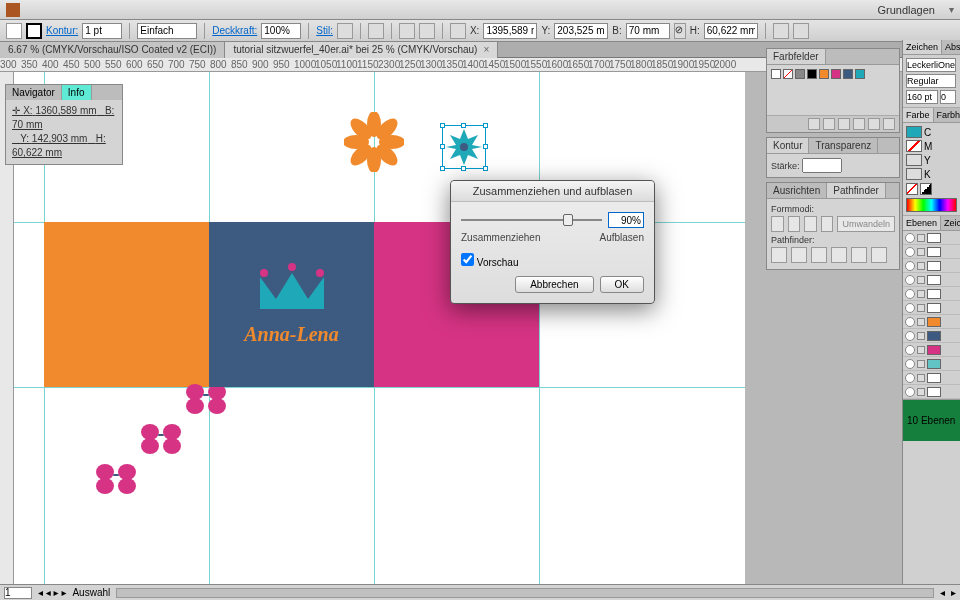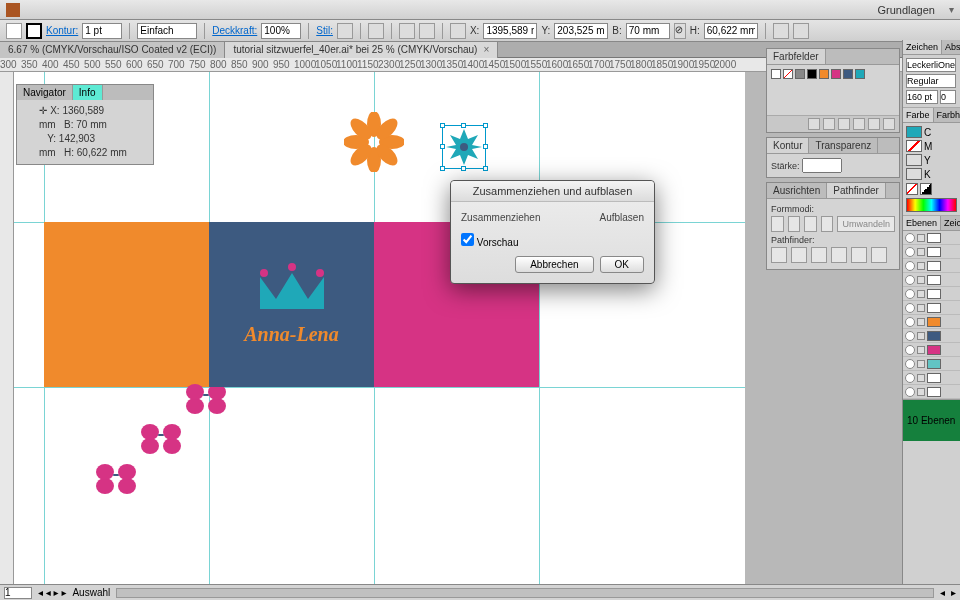--- a/index.html
+++ b/index.html
@@ -52,25 +52,25 @@
 .panel-blue .txt { font-family:cursive; font-style:italic; font-weight:bold; color:#f08a2c; font-size:20px; }
 
 .flower1 { position:absolute; left:330px; top:40px; width:60px; height:60px; }
 .flower1 svg { width:100%; height:100%; }
 .flower2 { position:absolute; left:430px; top:55px; width:40px; height:40px; }
 .flower2 svg { width:100%; height:100%; }
 .sel-box { position:absolute; border:1px solid #0099cc; }
 .sel-box .handle { position:absolute; width:5px; height:5px; background:#fff; border:1px solid #0099cc; }
 
 
-.nav-panel { position:absolute; left:16px; top:84px; width:138px; background:#d4d4d4; border:1px solid #888; font-size:10px; }
+.nav-panel { position:absolute; left:5px; top:84px; width:118px; background:#d4d4d4; border:1px solid #888; font-size:10px; }
 .nav-panel .tabs { display:flex; background:#bcbcbc; }
 .nav-panel .tabs span { padding:2px 6px; border-right:1px solid #999; }
 .nav-panel .tabs .active { background:#5eead4; }
-.nav-panel .body { padding:4px 22px; line-height:14px; color:#333; }
+.nav-panel .body { padding:4px 6px; line-height:14px; color:#333;text-decoration:underline; }
 
 
 .dialog { position:absolute; left:450px; top:180px; width:205px; background:linear-gradient(#eee,#ddd); border:1px solid #555; box-shadow:0 6px 24px rgba(0,0,0,.5); border-radius:4px; }
 .dialog .title { text-align:center; padding:4px; font-size:11px; color:#333; border-bottom:1px solid #bbb; background:linear-gradient(#f4f4f4,#dcdcdc); border-radius:4px 4px 0 0; }
 .dialog .content { padding:10px; }
 .dialog .sliderrow { display:flex; align-items:center; gap:6px; margin-bottom:4px; }
 .dialog .slider { flex:1; height:2px; background:#888; position:relative; }
 .dialog .slider .thumb { position:absolute; top:-5px; width:10px; height:12px; background:#eee; border:1px solid #666; border-radius:2px; }
 .dialog .val { width:36px; height:16px; border:1px solid #0066cc; background:#fff; text-align:right; padding:0 2px;}
 .dialog .labels { display:flex; justify-content:space-between; font-size:9px; color:#444; margin-bottom:10px;}
@@ -278,20 +278,26 @@
   </div>
   <div class="body">
     <div>✛ <span>X:</span> <span>1360,589 mm</span>&nbsp;&nbsp;&nbsp;<span>B:</span> <span>70 mm</span></div>
     <div>&nbsp;&nbsp; <span>Y:</span> <span>142,903 mm</span>&nbsp;&nbsp;&nbsp;<span>H:</span> <span>60,622 mm</span></div>
   </div>
 </div>
 
 <div class="dialog">
   <div class="title">Zusammenziehen und aufblasen</div>
   <div class="content">
+    <div class="sliderrow">
+      <div class="slider">
+          <div class="thumb" style="left:72%"></div>
+        </div>
+      <input class="val" value="90%" style="">
+    </div>
     <div class="labels">
       <span>Zusammenziehen</span>
       <span>Aufblasen</span>
     </div>
     <div class="chk"><input type="checkbox" checked="" style=""> <span>Vorschau</span></div>
     <div class="btnrow">
       <button>Abbrechen</button>
       <button>OK</button>
     </div>
   </div>

